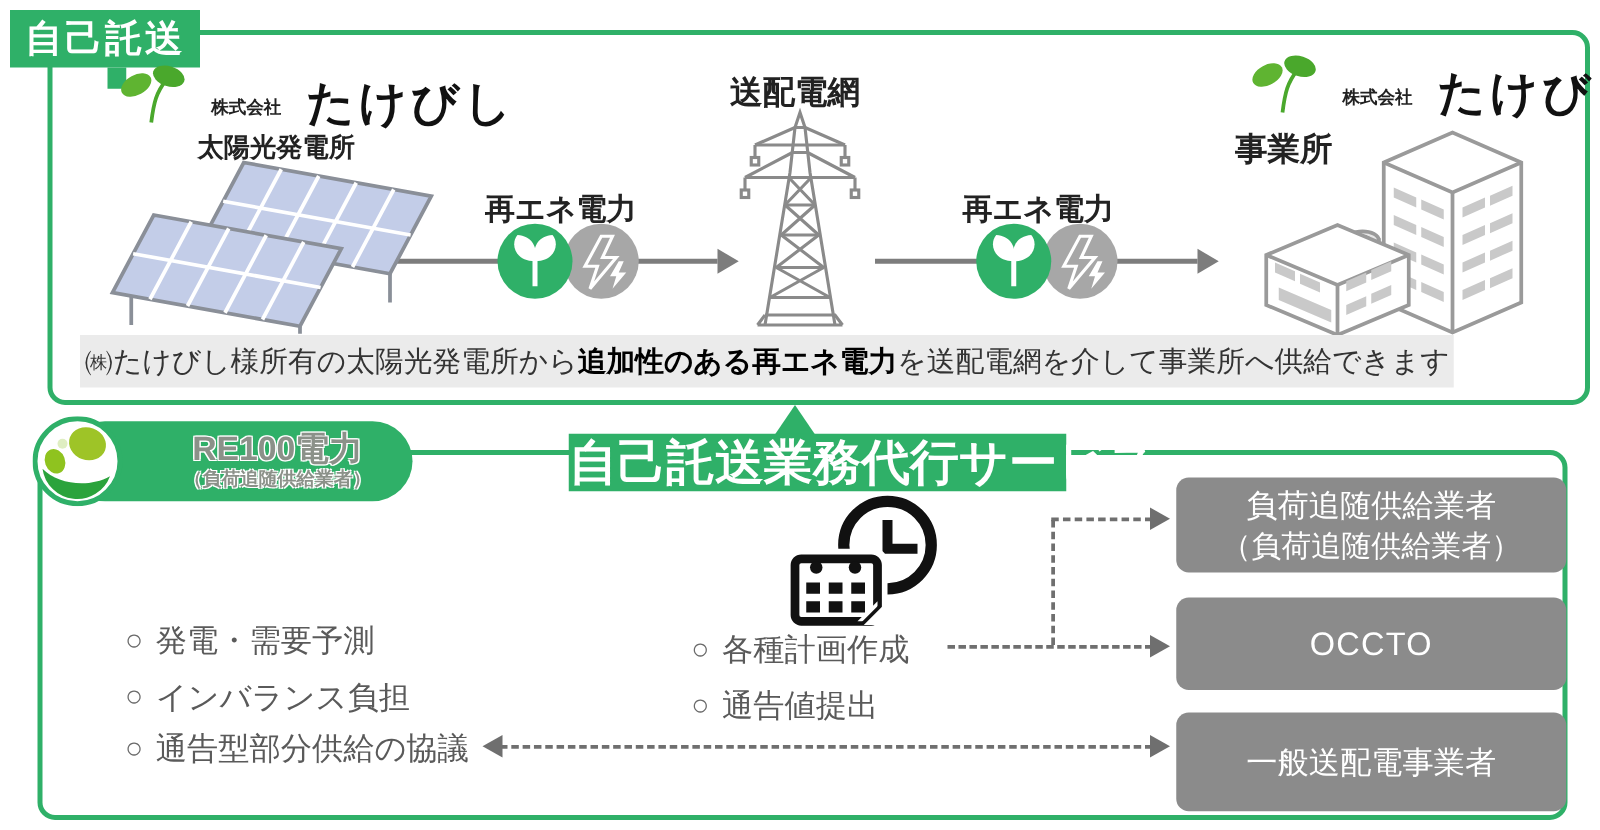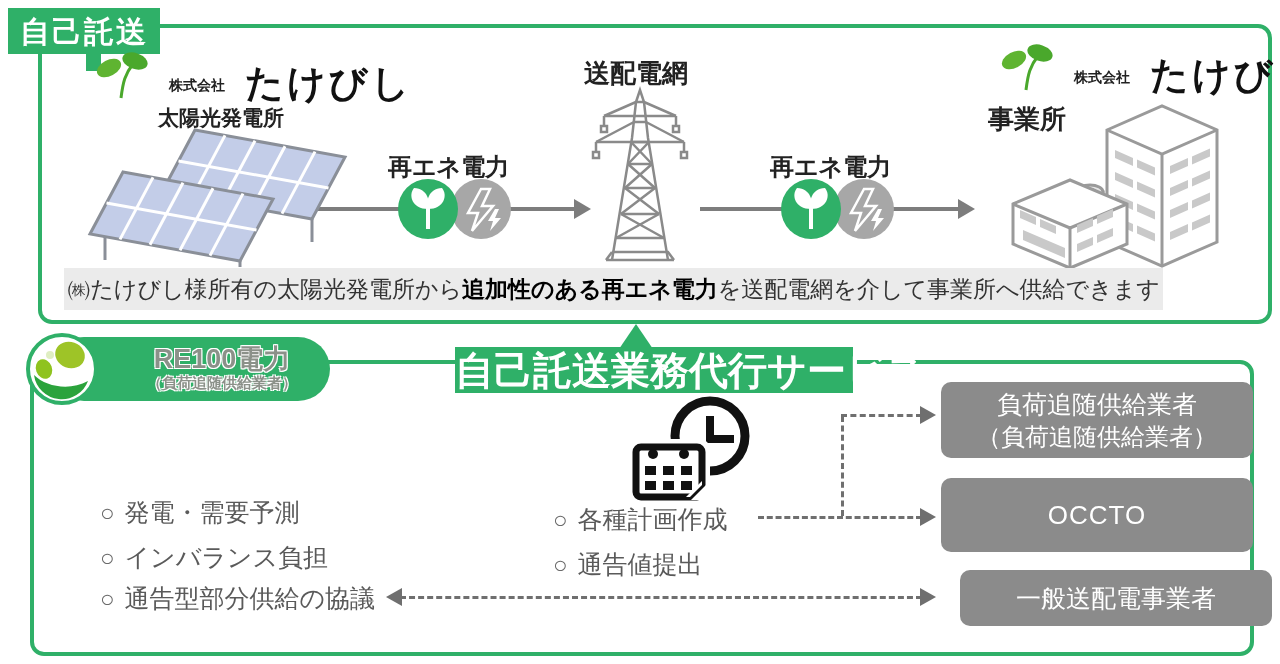--- a/index.html
+++ b/index.html
@@ -326,17 +326,17 @@
   <div class="abs dhead-l" style="left:386px;top:588px;"></div>
   <div class="abs dhead-r" style="left:920px;top:588px;"></div>
 
   <div class="abs entity" style="top:382px;height:76px;">
     <span class="l1 nowrap">負荷追随供給業者</span>
     <span class="l2 nowrap">（負荷追随供給業者）</span>
   </div>
   <div class="abs entity" id="entity-occto" style="top:478px;height:74px;">
     <span class="l1 nowrap">OCCTO</span>
   </div>
-  <div class="abs entity" style="top:570px;height:56px;margin-left:19px;">
+  <div class="abs entity" style="top:570px;height:79px;">
     <span class="l1 nowrap">一般送配電事業者</span>
   </div>
 
 </div>
 
 </body></html>

